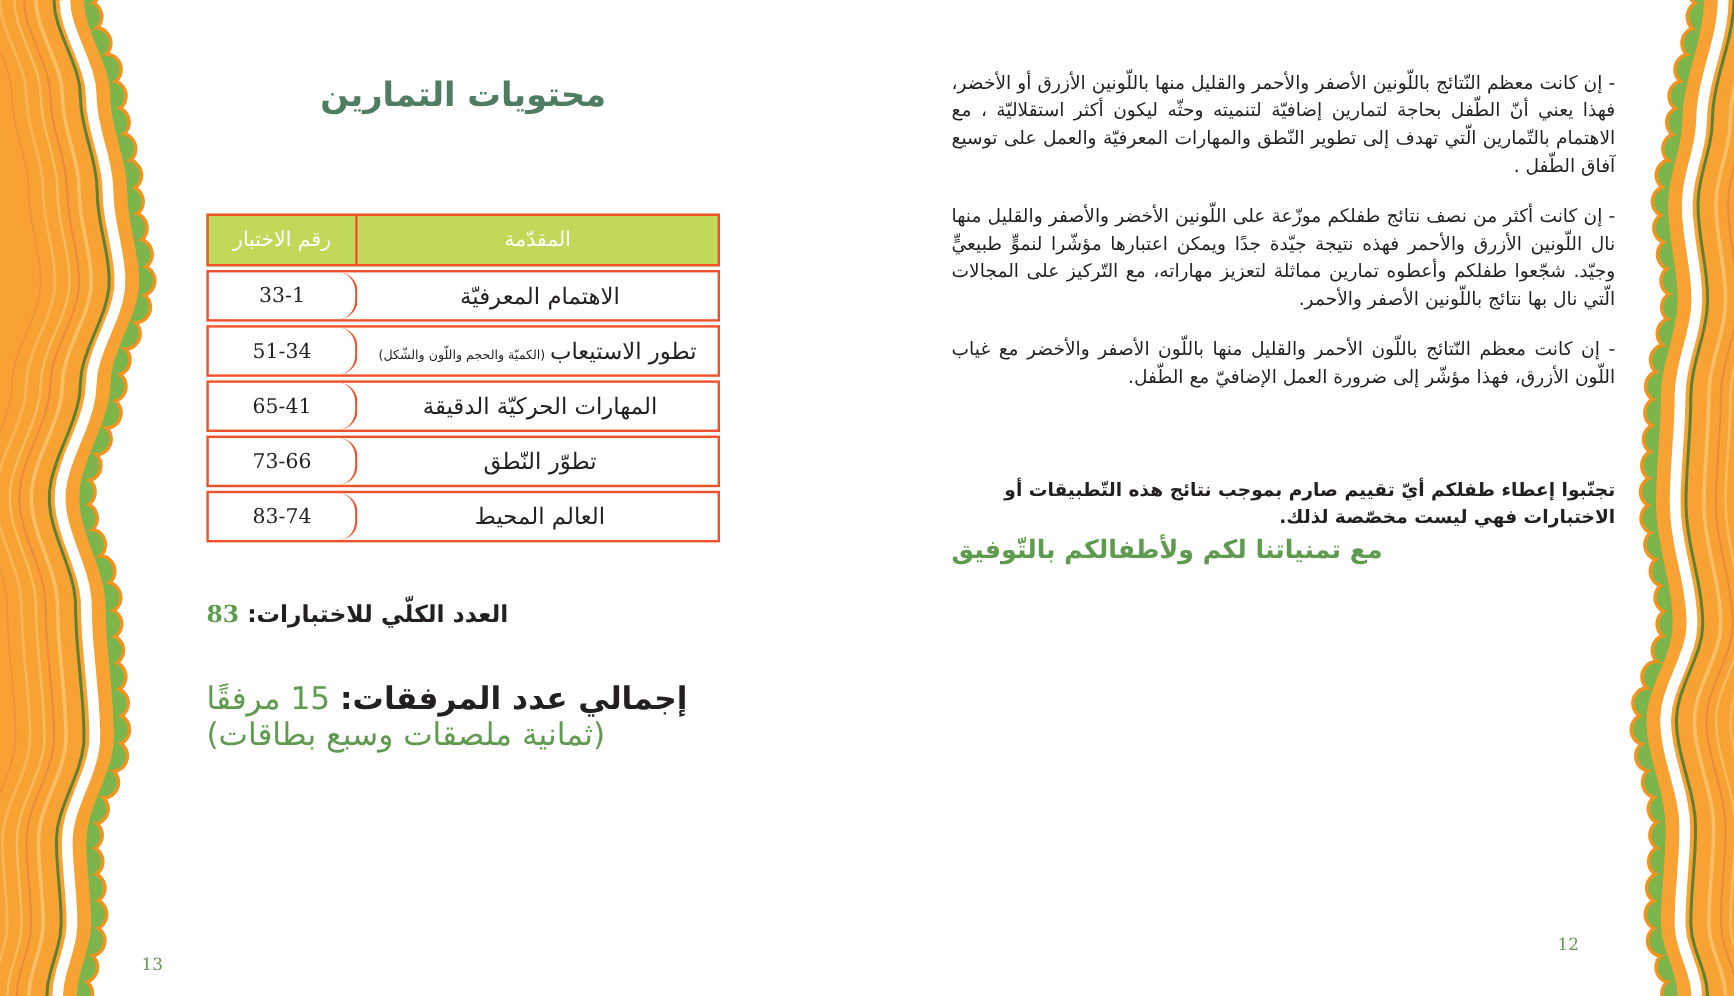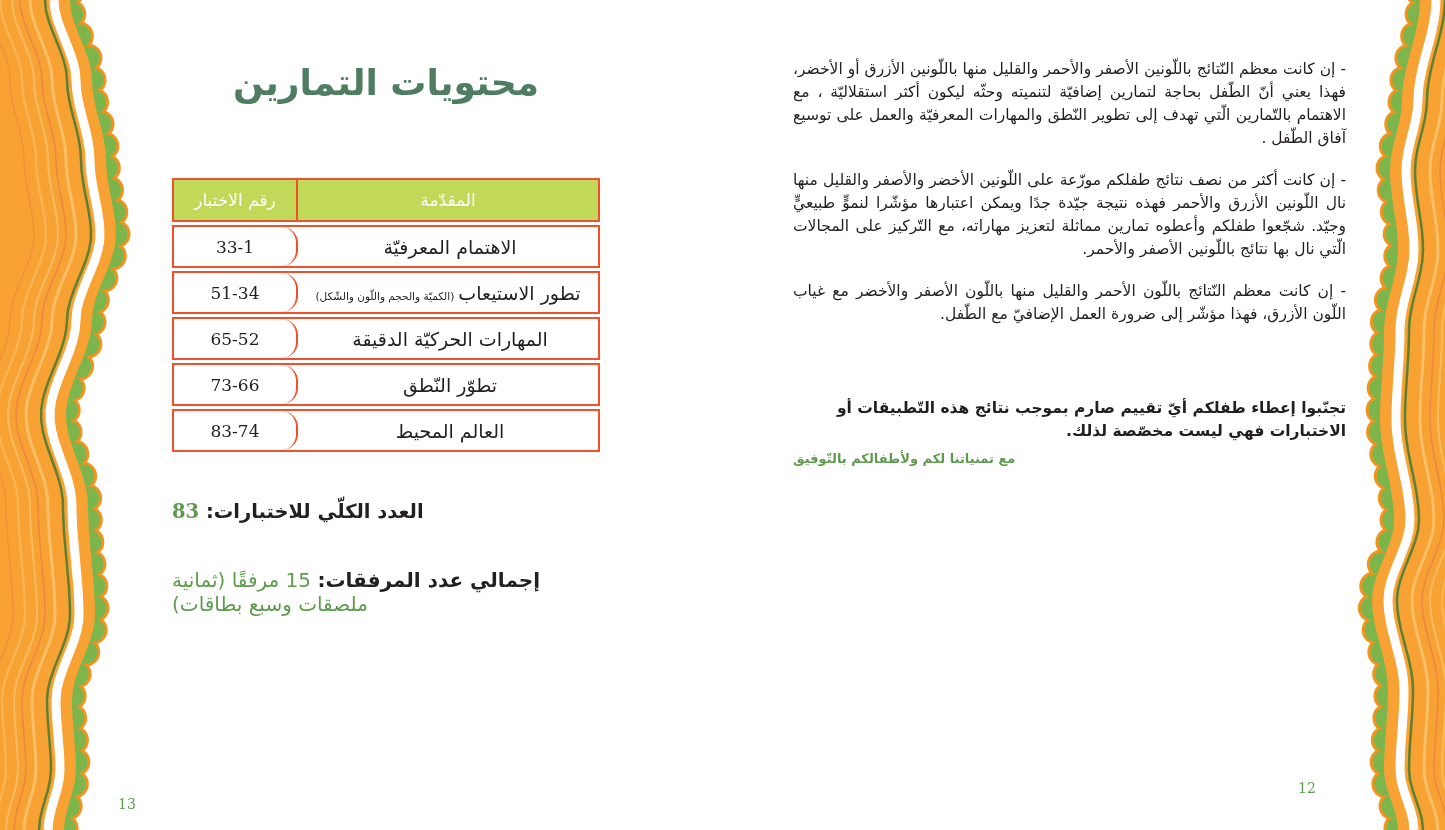--- a/index.html
+++ b/index.html
@@ -13,55 +13,55 @@
   body{
     width:1445px;height:830px;position:relative;overflow:hidden;background:#ffffff;
     font-family:"DejaVu Sans", sans-serif;color:var(--text-dark);
   }
   #deco{position:absolute;left:0;top:0;pointer-events:none;}
   .abs{position:absolute;}
 
   
   .lp-title{
     left:172px;top:62px;width:428px;text-align:center;
-    font-size:36px;font-weight:bold;color:var(--title-green);
+    font-size:28px;font-weight:bold;color:var(--title-green);
   }
   .ttable{left:172px;top:178px;width:428px;}
   .trow{
     display:flex;border:2px solid var(--tbl-border);margin-bottom:3px;
     height:43px;box-sizing:border-box;background:#fff;
   }
   .trow.thead{height:44px;background:var(--tbl-head);}
   .cell{display:flex;align-items:center;justify-content:center;box-sizing:border-box;}
   .clabel{flex:1;font-size:19px;gap:4px;}
   .cnum{width:124px;border-left:none;border-right:2px solid var(--tbl-border);font-size:17px;}
   .thead .cell{color:#ffffff;font-size:17px;}
   .thead .cnum{border-right:2px solid var(--tbl-border);}
   .note{font-size:10.5px;align-self:center;padding-top:6px;text-align:center;}
   .num{font-family:"DejaVu Serif", serif;border-radius:16px;}
 
   .totals{left:172px;top:500px;width:428px;direction:rtl;text-align:left;}
   .total-line{font-size:19.5px;font-weight:600;margin-bottom:18px;}
-  .attach-line{font-size:20px;margin-top:45px;}
+  .attach-line{font-size:26px;margin-top:45px;}
   .tvalue-green{color:var(--accent-green);}
   .attach-label{font-weight:700;}
 
   .pagenum{font-size:14px;color:var(--accent-green);font-family:"DejaVu Serif", serif;}
   .pn-left{left:118px;top:780px;margin-top:16px;}
   .pn-right{left:1298px;top:780px;}
 
   
   .rp-text{
     left:793px;top:58px;width:553px;direction:rtl;text-align:justify;
     font-size:15.5px;line-height:23px;color:var(--text-dark);
   }
   .rp-text p{margin:0 0 19px 0;}
   .rp-warning{margin-top:71px;font-weight:700;text-align:right;}
   .rp-wish{
-    margin-top:4px;text-align:left;font-size:13px;font-weight:700;
+    margin-top:4px;text-align:left;font-size:21px;font-weight:700;
     color:var(--accent-green);
   }
 </style>
 </head>
 <body>
 
 <svg id="deco" width="1445" height="830" viewBox="0 0 1445 830">
     <circle cx="70" cy="-8" r="14.5" fill="#F0941F"></circle>
     <circle cx="71.7854375" cy="14" r="14.5" fill="#F0941F"></circle>
     <circle cx="79.3555" cy="36" r="14.5" fill="#F0941F"></circle>
@@ -258,21 +258,21 @@
       <span class="note">(الكميّة والحجم واللّون والشّكل)</span>
     </div>
     <div class="cell cnum num" dir="ltr">51-34</div>
   </div>
 
   <div class="trow">
     <div class="cell clabel">
       <span>المهارات الحركيّة الدقيقة</span>
       <span class="note"></span>
     </div>
-    <div class="cell cnum num" dir="ltr">65-52</div>
+    <div class="cell cnum num" dir="ltr">65-41</div>
   </div>
 
   <div class="trow">
     <div class="cell clabel">
       <span>تطوّر النّطق</span>
       <span class="note"></span>
     </div>
     <div class="cell cnum num" dir="ltr">73-66</div>
   </div>
 

